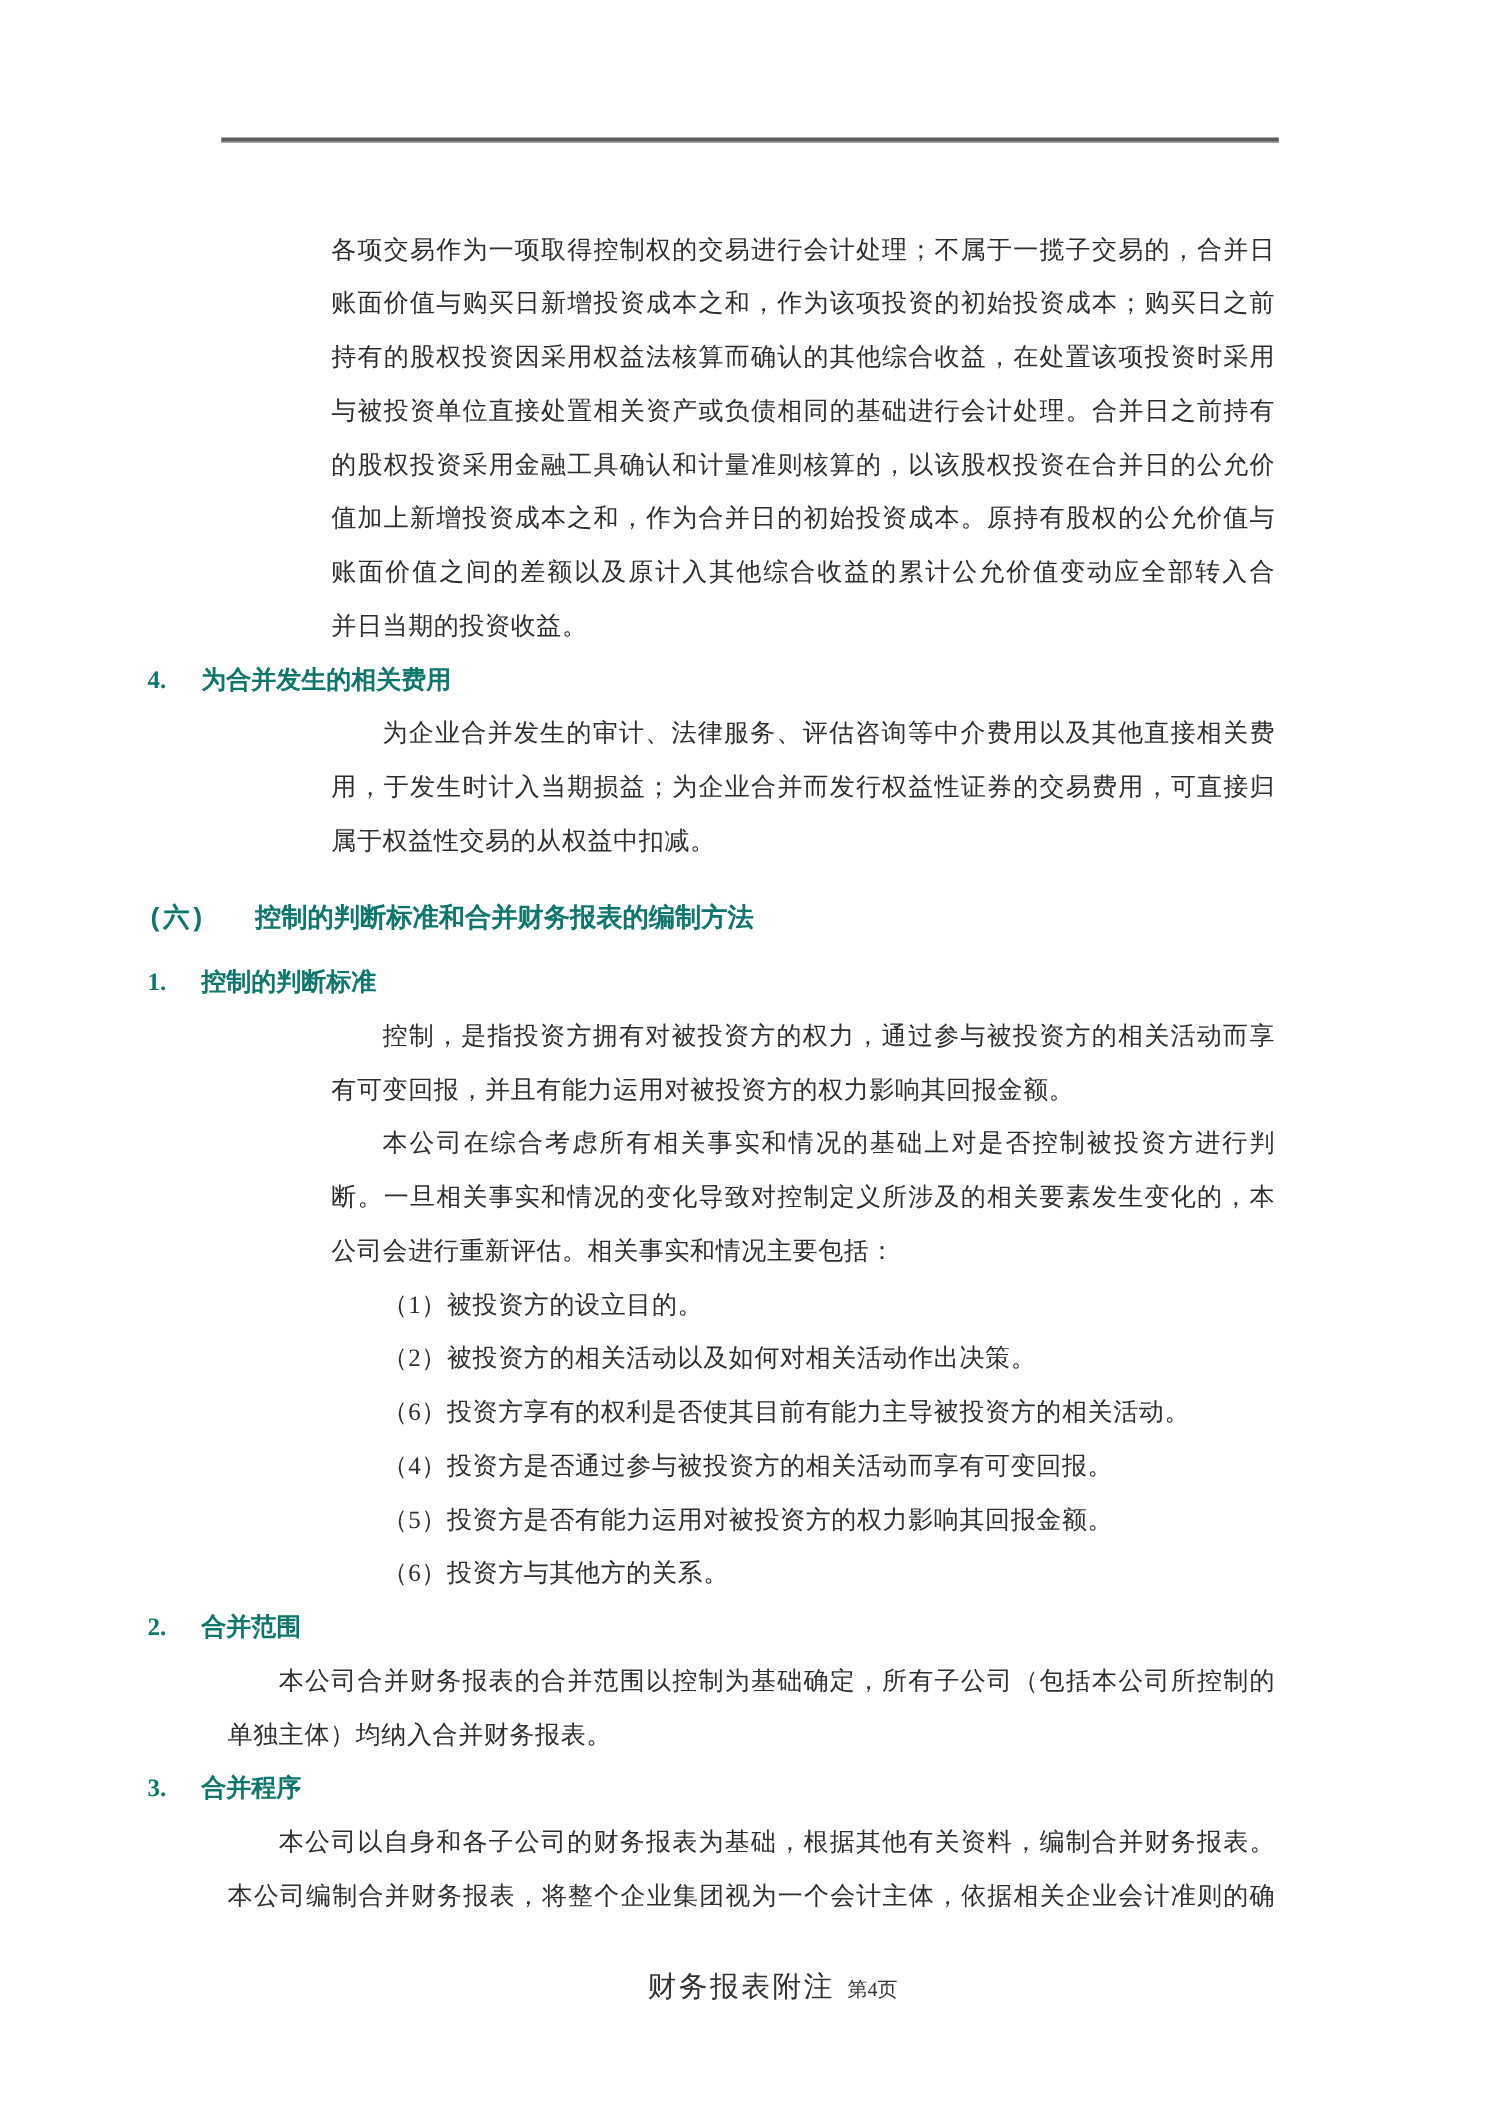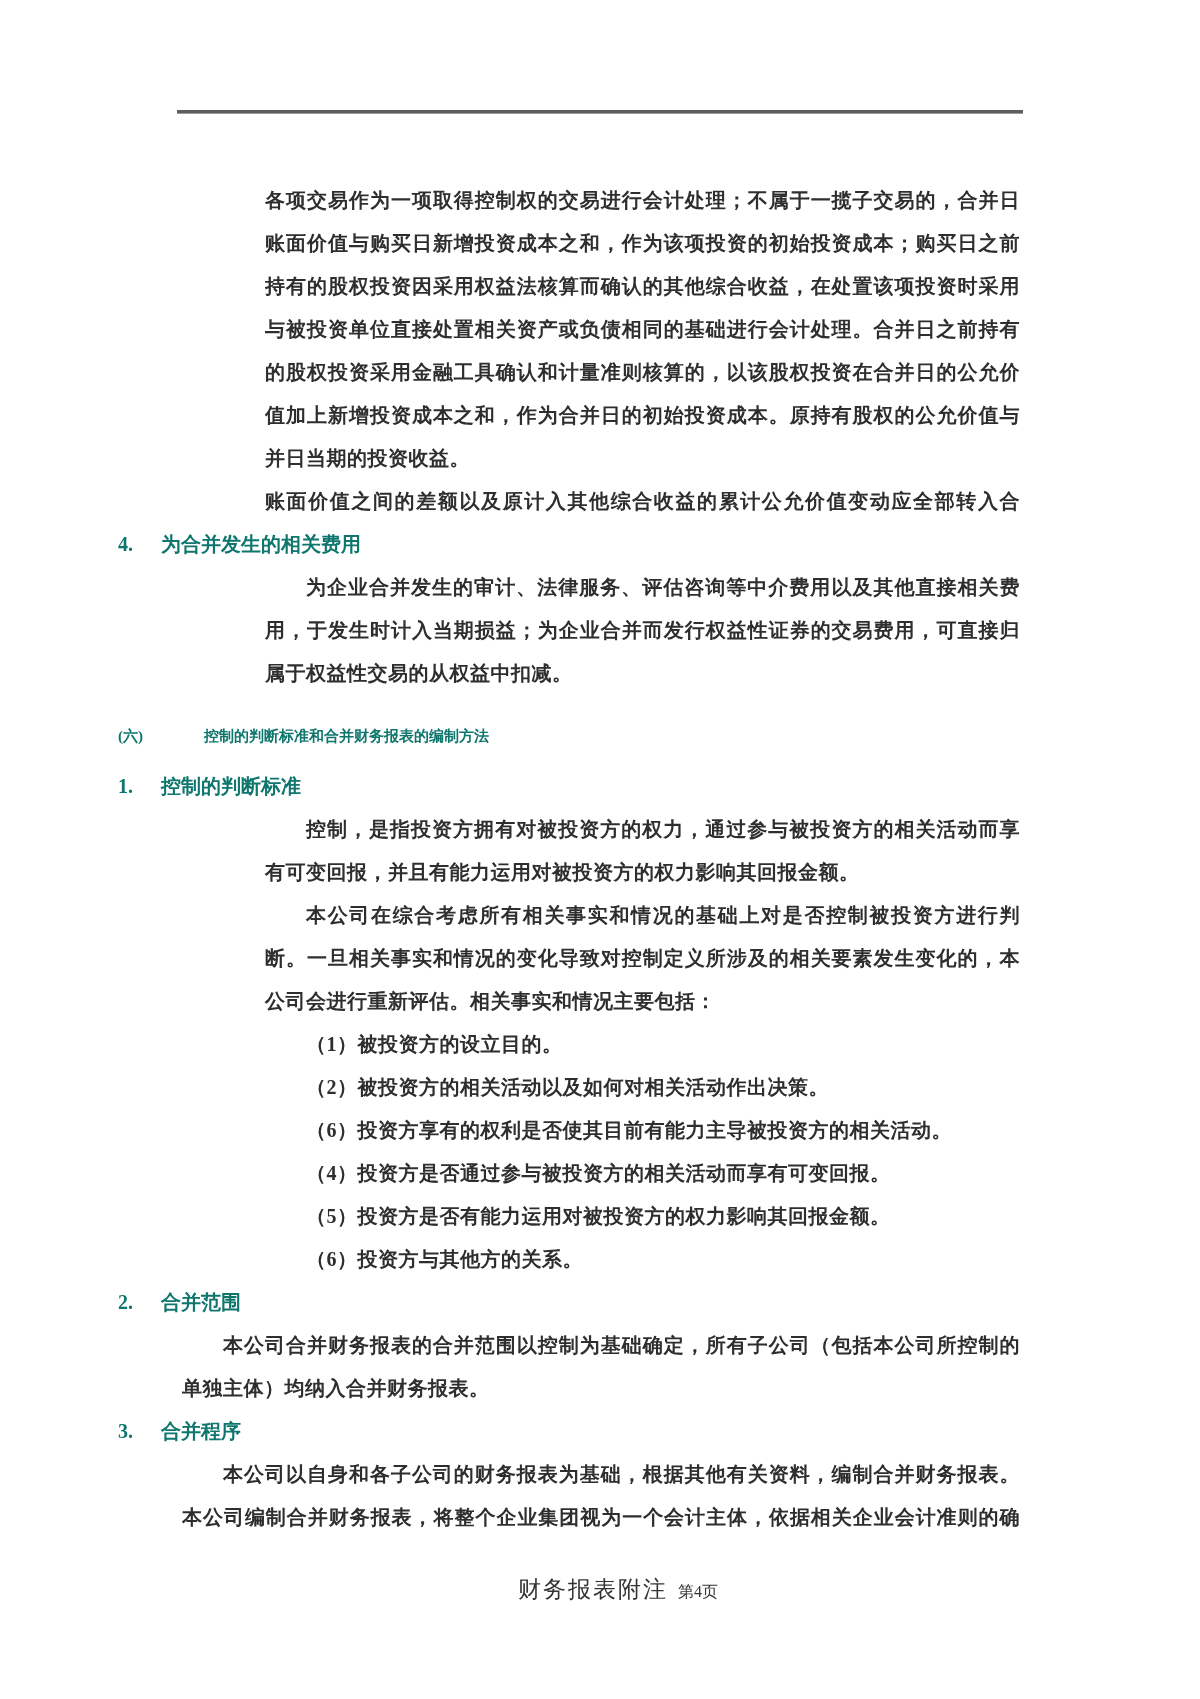--- a/index.html
+++ b/index.html
@@ -29,21 +29,20 @@
     left: 0;
     width: 1200px;
   }
 
   .line {
     height: 43px;
     line-height: 43px;
     font-size: 20px;
     letter-spacing: 0.5px;
     white-space: nowrap;
-    font-weight: bold;
   }
   .line.std  { margin-left: 265px; width: 755px; }
   .line.wide { margin-left: 182px; width: 838px; }
   .line.list { margin-left: 306px; }
   .line.indent { text-indent: 41px; }
   .line.just {
     text-align: justify;
     text-align-last: justify;
     white-space: normal;
     overflow: hidden;
@@ -51,21 +50,21 @@
 
   .heading {
     height: 43px;
     line-height: 43px;
     font-weight: bold;
     font-size: 20px;
     color: #0f766e;
     padding-left: 118px;
   }
   .heading .h-num  { display: inline-block; width: 43px; }
-  .heading.sec { font-size: 15px; margin-bottom: 7px; }
+  .heading.sec { font-size: 21px; margin-bottom: 7px; font-family: Liberation Mono, monospace; }
   .heading.sec .h-num { width: 86px; }
 
   .gap { width: 100%; }
 
   .footer {
     position: absolute;
     top: 1568px;
     left: 0;
     width: 1200px;
     height: 43px;
@@ -84,22 +83,22 @@
 <div class="page">
   <div class="top-rule"></div>
 
   <main class="content" id="content">
       <div class="line std just">各项交易作为一项取得控制权的交易进行会计处理；不属于一揽子交易的，合并日</div>
       <div class="line std just">账面价值与购买日新增投资成本之和，作为该项投资的初始投资成本；购买日之前</div>
       <div class="line std just">持有的股权投资因采用权益法核算而确认的其他综合收益，在处置该项投资时采用</div>
       <div class="line std just">与被投资单位直接处置相关资产或负债相同的基础进行会计处理。合并日之前持有</div>
       <div class="line std just">的股权投资采用金融工具确认和计量准则核算的，以该股权投资在合并日的公允价</div>
       <div class="line std just">值加上新增投资成本之和，作为合并日的初始投资成本。原持有股权的公允价值与</div>
+      <div class="line std just">账面价值之间的差额以及原计入其他综合收益的累计公允价值变动应全部转入合</div>
       <div class="line std">并日当期的投资收益。</div>
-      <div class="line std just">账面价值之间的差额以及原计入其他综合收益的累计公允价值变动应全部转入合</div>
       <div class="heading"><span class="h-num">4.</span><span class="h-text">为合并发生的相关费用</span></div>
       <div class="line std just indent">为企业合并发生的审计、法律服务、评估咨询等中介费用以及其他直接相关费</div>
       <div class="line std just">用，于发生时计入当期损益；为企业合并而发行权益性证券的交易费用，可直接归</div>
       <div class="line std">属于权益性交易的从权益中扣减。</div>
       <div class="gap" style="height: 20px;"></div>
       <div class="heading sec"><span class="h-num">(六)</span><span class="h-text">控制的判断标准和合并财务报表的编制方法</span></div>
       <div class="heading"><span class="h-num">1.</span><span class="h-text">控制的判断标准</span></div>
       <div class="line std just indent">控制，是指投资方拥有对被投资方的权力，通过参与被投资方的相关活动而享</div>
       <div class="line std">有可变回报，并且有能力运用对被投资方的权力影响其回报金额。</div>
       <div class="line std just indent">本公司在综合考虑所有相关事实和情况的基础上对是否控制被投资方进行判</div>

